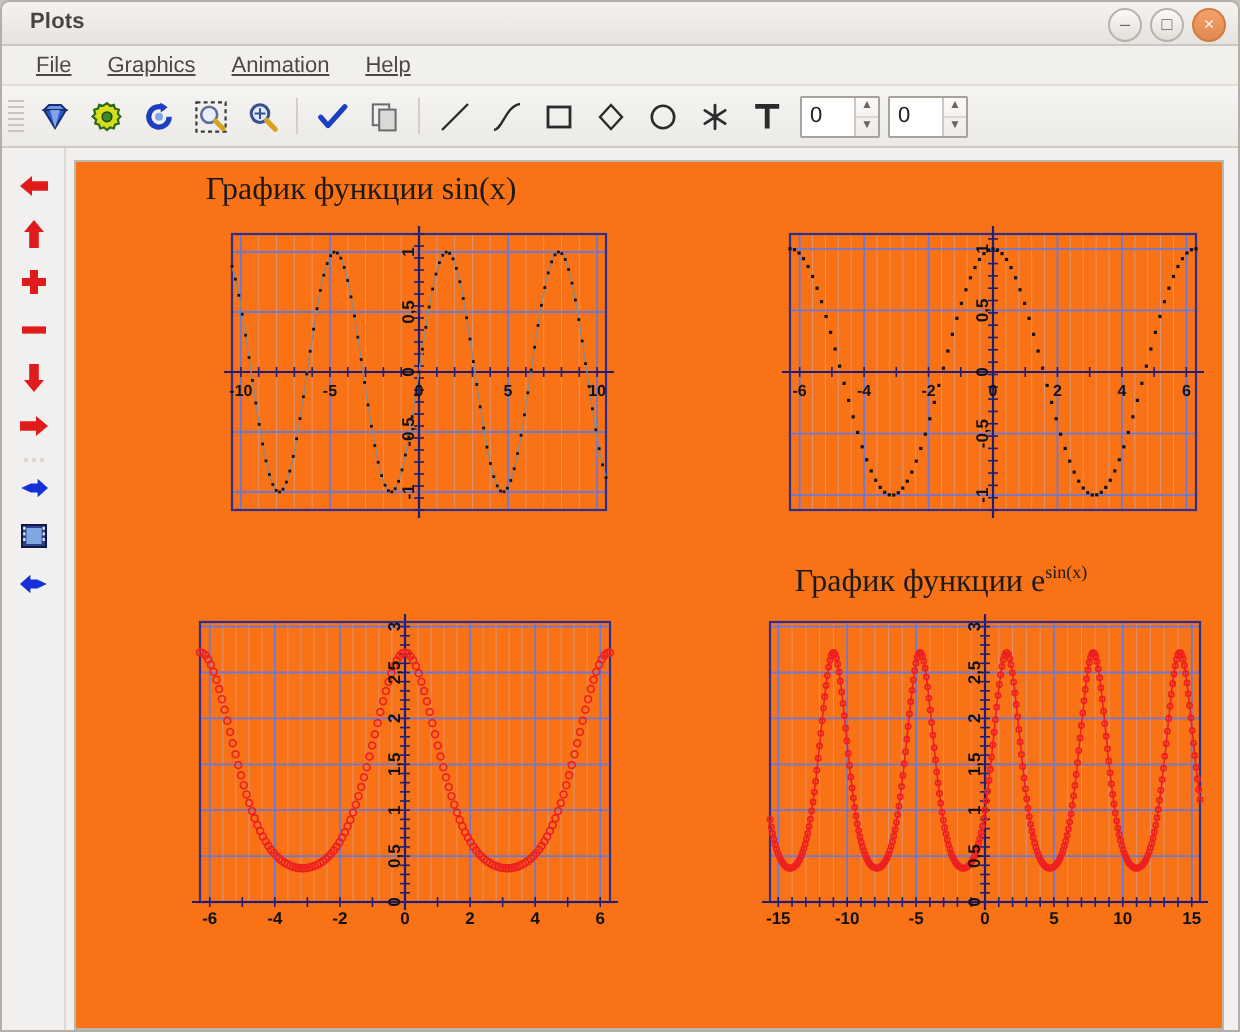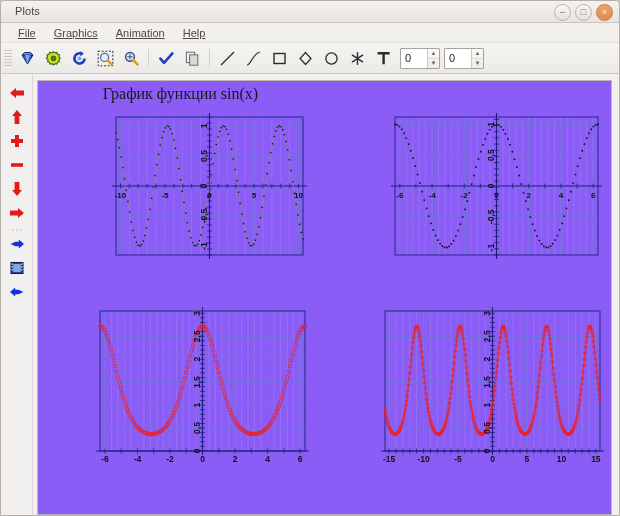--- a/index.html
+++ b/index.html
@@ -19,21 +19,21 @@
   }
   
   .titlebar{
     height:21px;flex:0 0 21px;position:relative;
     background:linear-gradient(to bottom,#f4f2f0 0%,#e7e3df 100%);
     border-bottom:1px solid #ccc6c0;
     border-radius:4px 4px 0 0;
   }
   .title-text{
     position:absolute;left:14px;top:4px;
-    font-size:11px;font-weight:normal;color:#4a4440;
+    font-size:11px;font-weight:bold;color:#4a4440;
     letter-spacing:.1px;
   }
   .winbtns{position:absolute;right:6px;top:3px;display:flex;gap:4px;}
   .wb{width:15px;height:15px;border-radius:50%;
       border:1px solid #b9b2ab;
       background:linear-gradient(to bottom,#fbfaf9,#e2ddd8);
       position:relative;}
   .wb span{position:absolute;left:0;right:0;top:0;bottom:0;
       font-size:9px;line-height:14px;text-align:center;color:#6d6660;}
   .wb.close{background:linear-gradient(to bottom,#f4a06a,#e08a50);border-color:#cf7b42;}
@@ -79,21 +79,21 @@
     border-right:1px solid #ded9d4;
     display:flex;flex-direction:column;align-items:center;
     padding-top:8px;
   }
   .sb{width:22px;height:22px;display:flex;align-items:center;justify-content:center;margin-bottom:2px;}
   .sbsep{width:14px;height:7px;display:flex;align-items:center;justify-content:center;}
   .sbsep i{display:block;width:10px;height:2px;
     background:repeating-linear-gradient(to right,#dcd7d2 0 2px,transparent 2px 4px);}
   .canvas-outer{
     flex:1 1 auto;margin:6px 7px 0 4px;
-    background:#8b5cf6;
+    background:#f97316;
     border:1px solid #bdb7b1;
     position:relative;overflow:hidden;
   }
   
   .plot-grid{position:absolute;left:0;top:0;right:0;bottom:0;}
   .plot-cell{position:absolute;}
   .plot-title{
     position:absolute;left:0;right:0;top:0;text-align:center;
     font-family:"Liberation Serif","DejaVu Serif",serif;
     font-size:16px;color:#1a1a1a;white-space:nowrap;
@@ -986,20 +986,23 @@
               <g transform="translate(159.5,33.245901639344254) rotate(-90)">
                 <text x="0" y="0" text-anchor="middle" dominant-baseline="middle" font-family="&quot;Liberation Sans&quot;, sans-serif" font-size="8.5" font-weight="bold" fill="#111">2,5</text>
               </g>
               <g transform="translate(159.5,10.295081967213093) rotate(-90)">
                 <text x="0" y="0" text-anchor="middle" dominant-baseline="middle" font-family="&quot;Liberation Sans&quot;, sans-serif" font-size="8.5" font-weight="bold" fill="#111">3</text>
               </g>
             </svg>
         </div>
 
         <div class="plot-cell" style="left:285px;top:200px;width:295px;height:200px;">
+          <div class="plot-title">
+            <span>График функции e</span><sup>sin(x)</sup>
+          </div>
           <svg class="plot-svg" id="svg-3" style="left:0;top:22px;" width="295" height="178">
               <line x1="66.13461538461539" y1="8" x2="66.13461538461539" y2="148" stroke="#b9c0ea" stroke-width="0.4" opacity="0.55"></line>
               <line x1="73.02564102564102" y1="8" x2="73.02564102564102" y2="148" stroke="#b9c0ea" stroke-width="0.4" opacity="0.55"></line>
               <line x1="79.91666666666666" y1="8" x2="79.91666666666666" y2="148" stroke="#b9c0ea" stroke-width="0.4" opacity="0.55"></line>
               <line x1="86.8076923076923" y1="8" x2="86.8076923076923" y2="148" stroke="#b9c0ea" stroke-width="0.4" opacity="0.55"></line>
               <line x1="93.69871794871796" y1="8" x2="93.69871794871796" y2="148" stroke="#b9c0ea" stroke-width="0.4" opacity="0.55"></line>
               <line x1="100.58974358974359" y1="8" x2="100.58974358974359" y2="148" stroke="#b9c0ea" stroke-width="0.4" opacity="0.55"></line>
               <line x1="107.48076923076923" y1="8" x2="107.48076923076923" y2="148" stroke="#b9c0ea" stroke-width="0.4" opacity="0.55"></line>
               <line x1="114.37179487179486" y1="8" x2="114.37179487179486" y2="148" stroke="#b9c0ea" stroke-width="0.4" opacity="0.55"></line>
               <line x1="121.26282051282053" y1="8" x2="121.26282051282053" y2="148" stroke="#b9c0ea" stroke-width="0.4" opacity="0.55"></line>

